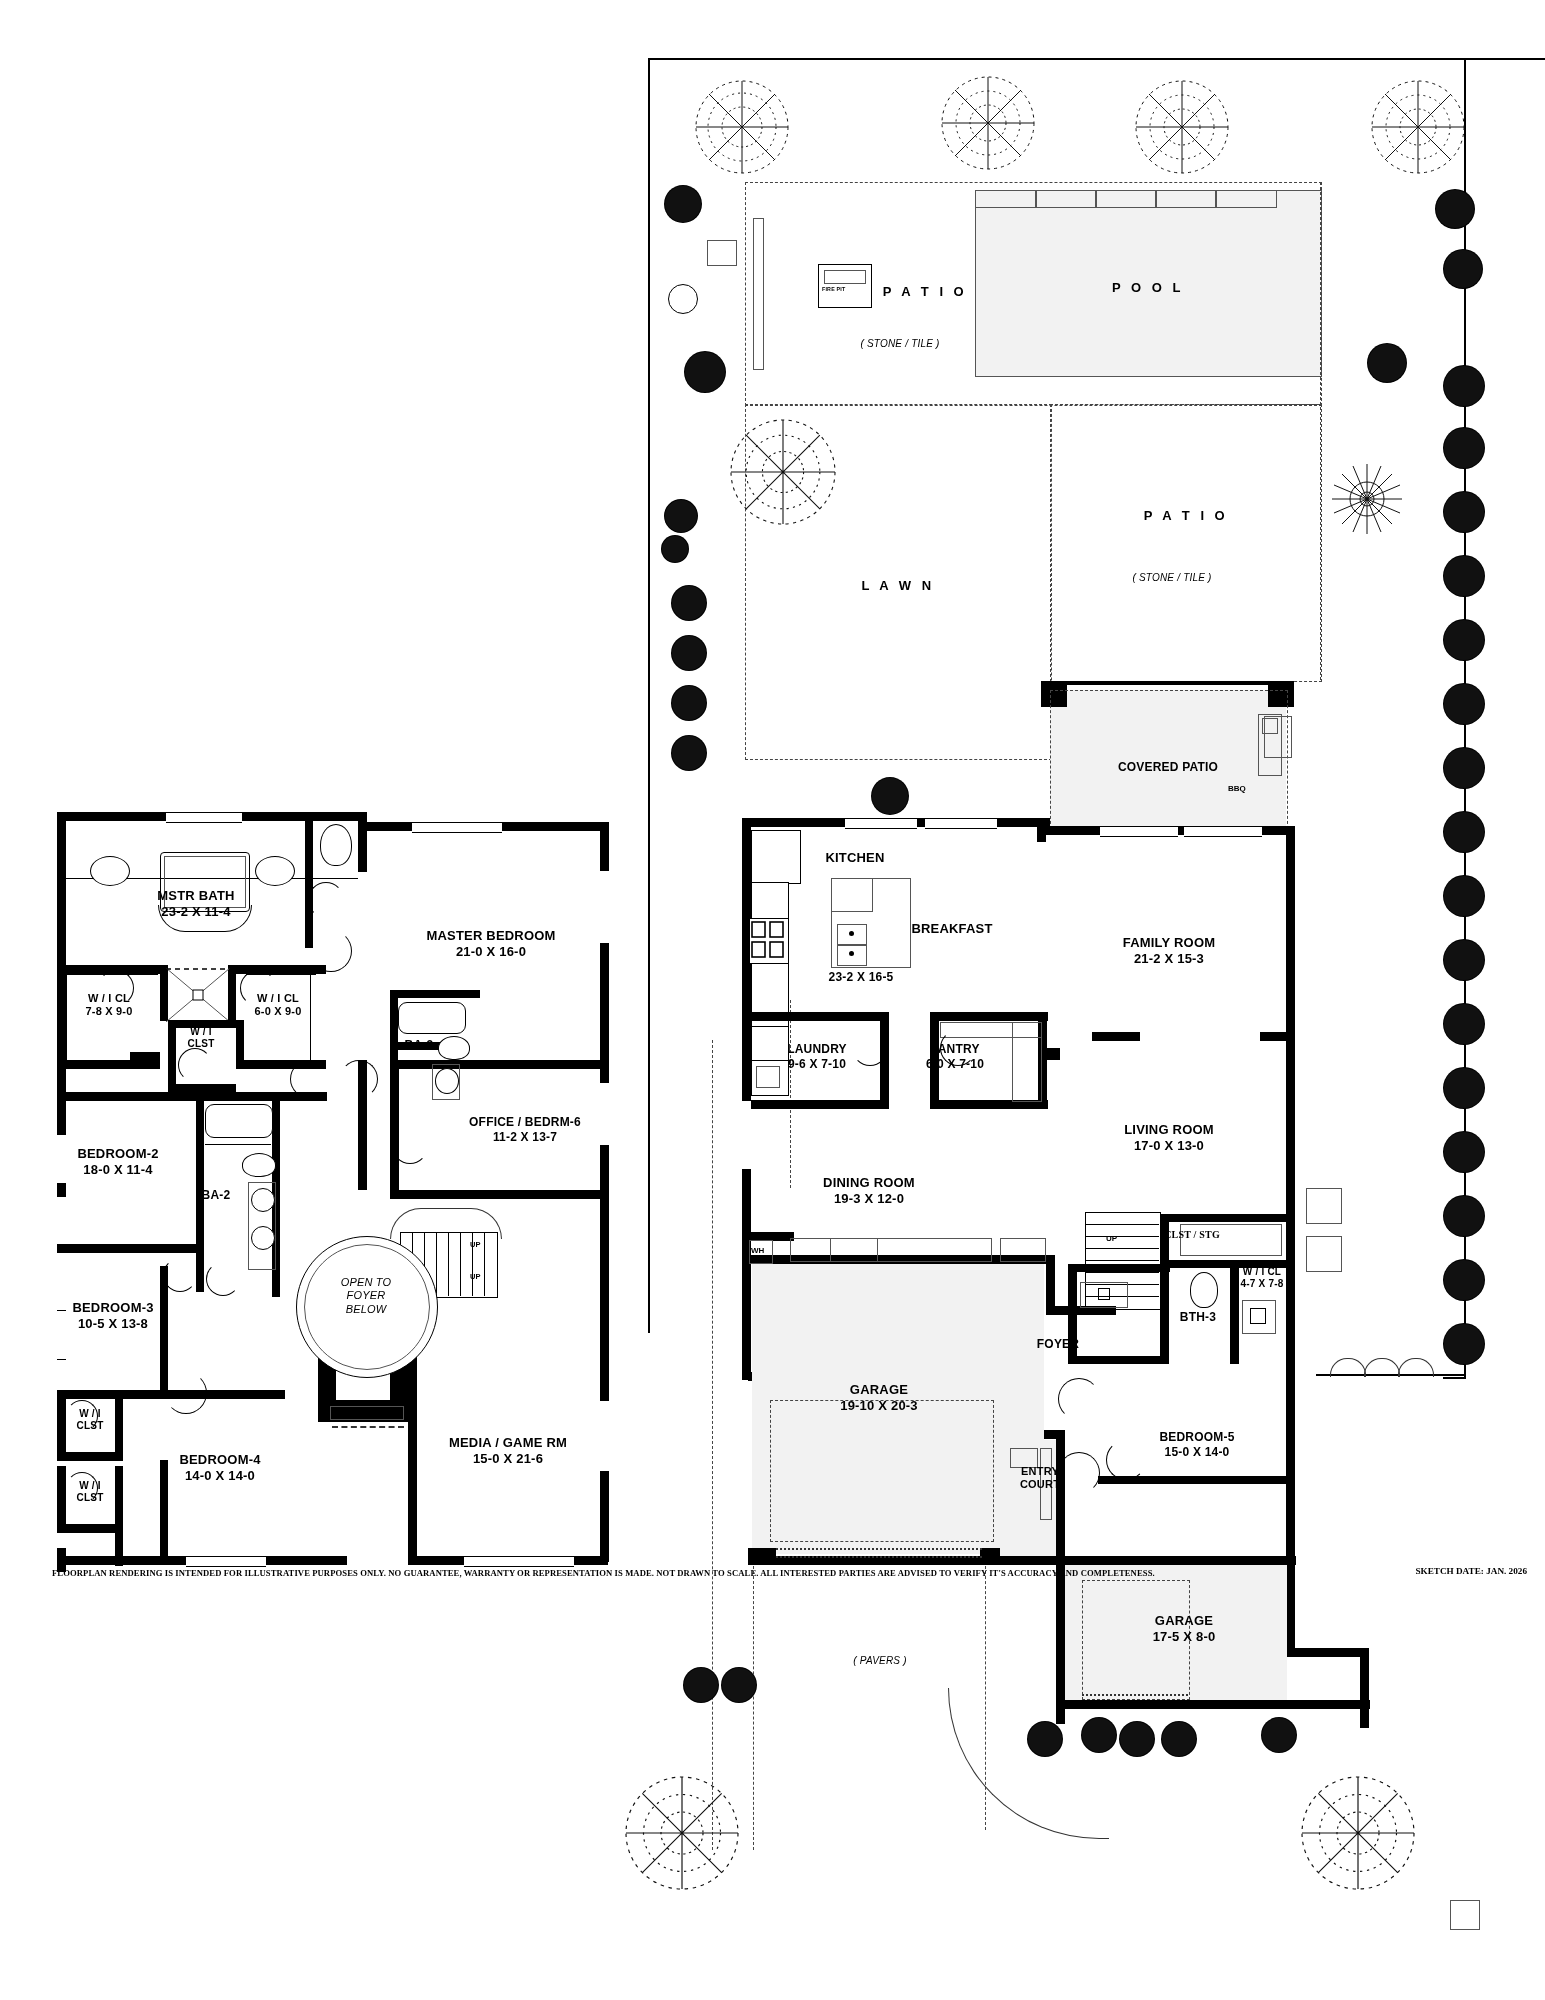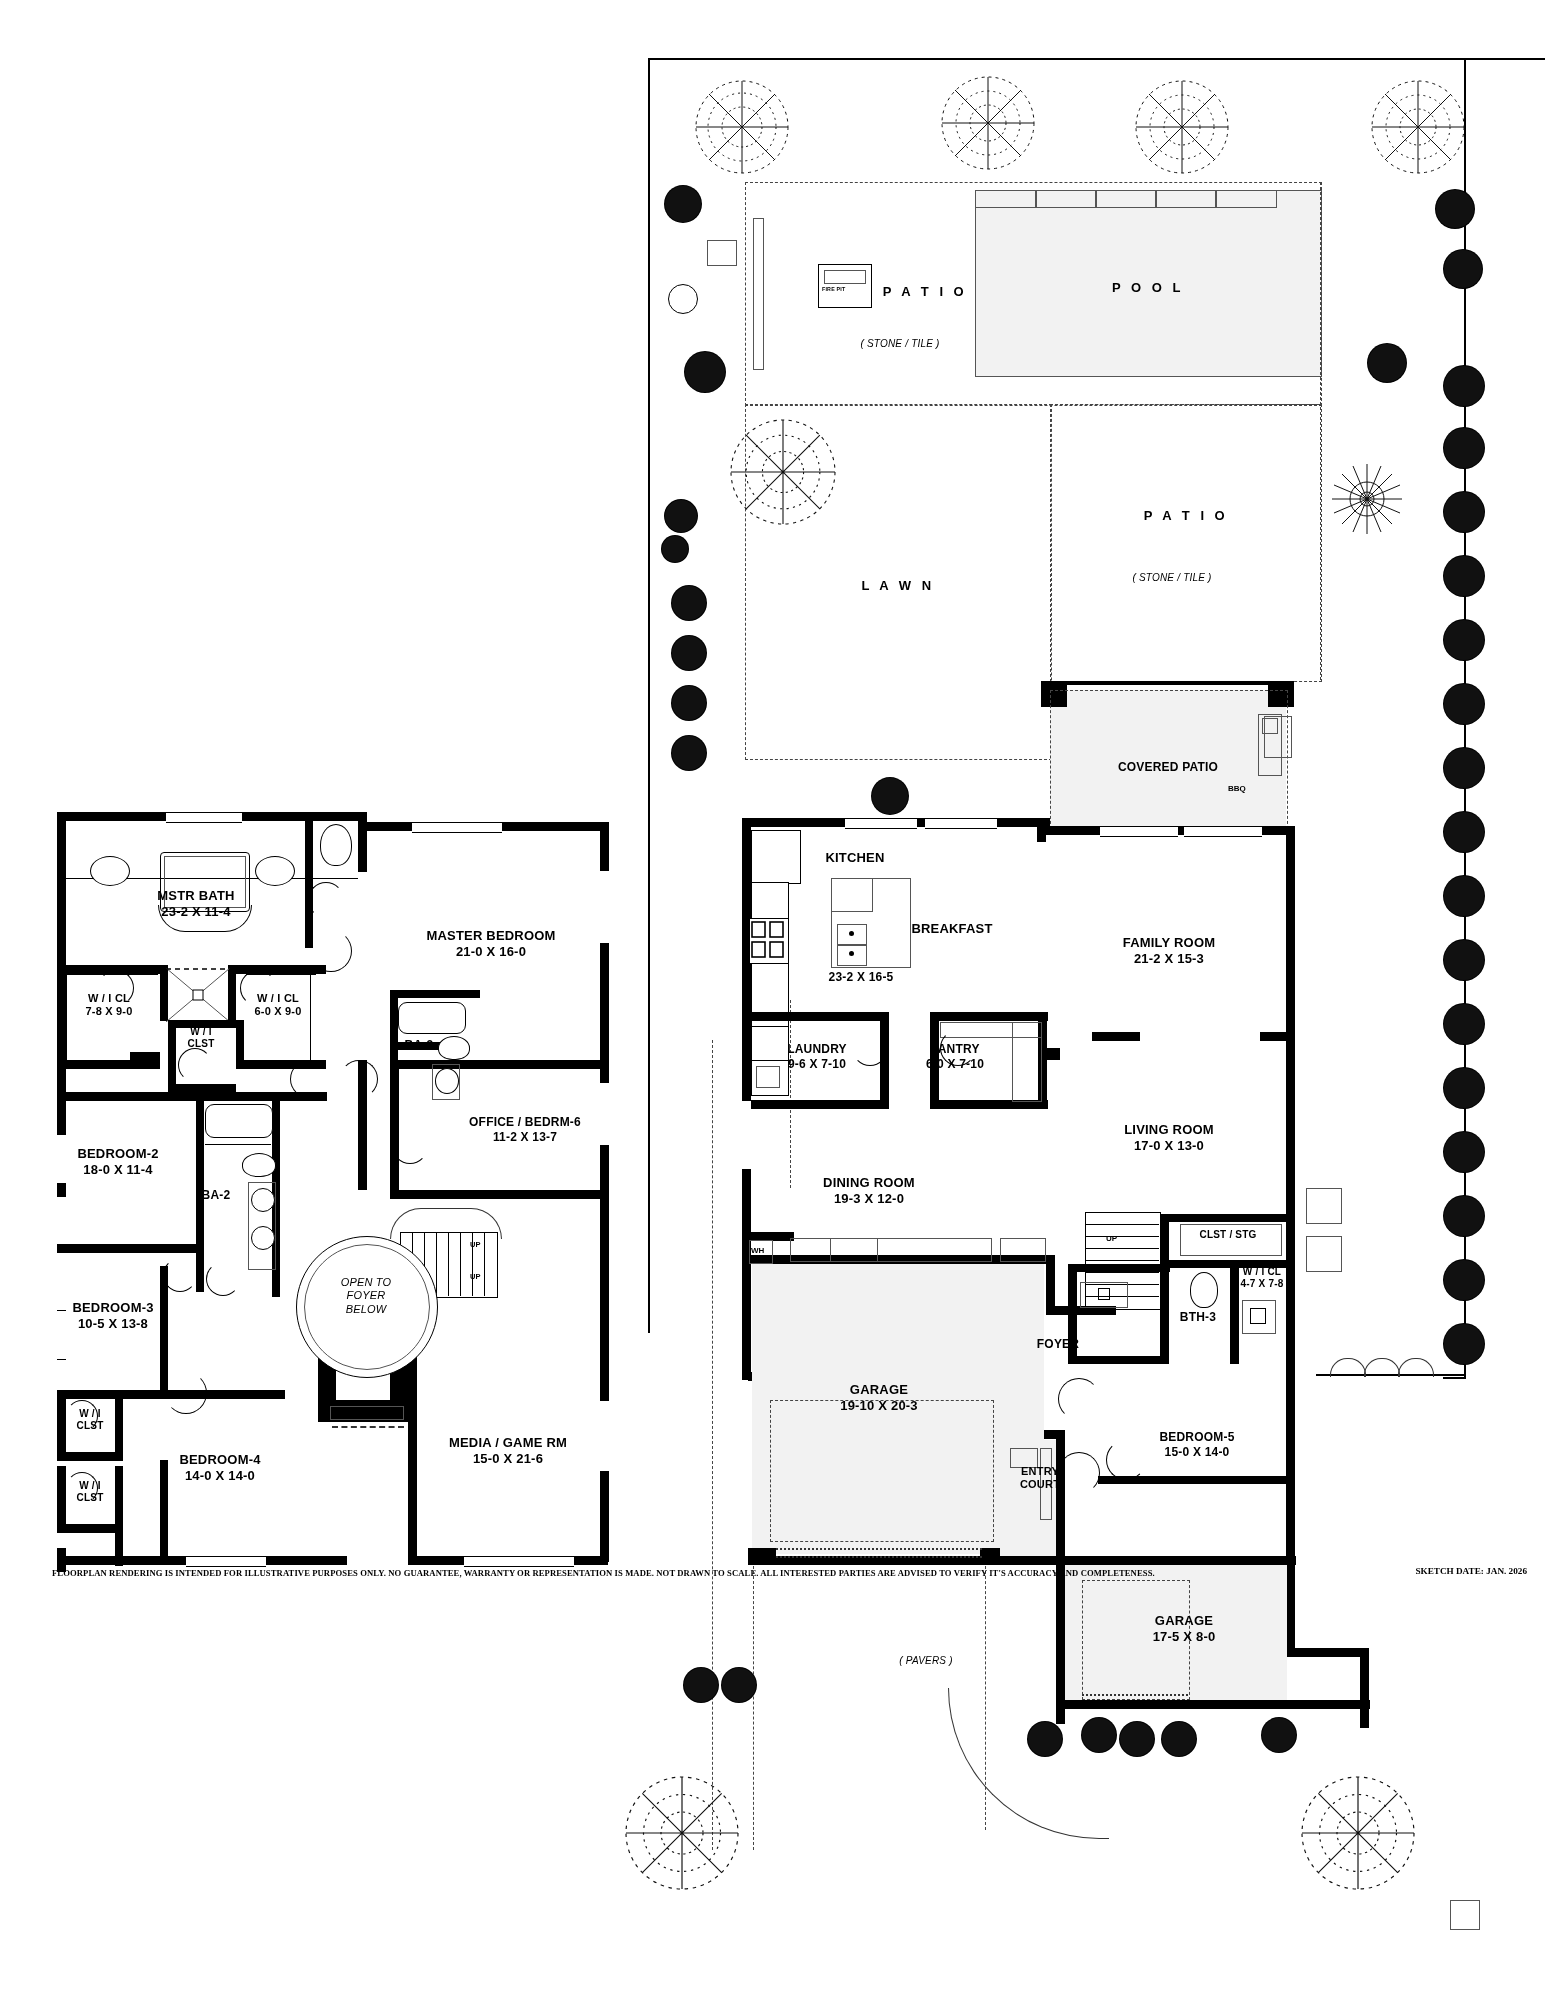--- a/index.html
+++ b/index.html
@@ -117,21 +117,21 @@
     <span class="n">COVERED PATIO</span>
   </div>
   <div style="position:absolute;left:1228px;top:784px;font-size:8px;font-weight:bold;"><span>BBQ</span></div>
 
   <div class="dashline-v" style="left:1320px;top:182px;height:498px;"></div>
   <div class="dashline-h" style="left:1050px;top:404px;width:270px;"></div>
 
   <div class="dashline-v" style="left:712px;top:1040px;height:810px;"></div>
   <div class="dashline-v" style="left:753px;top:1290px;height:560px;"></div>
   <div class="dashline-v" style="left:985px;top:1290px;height:540px;"></div>
-  <div class="lbl l10 ital" style="left:880px;top:1655px;margin-left:46px;">
+  <div class="lbl l10 ital" style="left:880px;top:1655px;">
     <span class="n">( PAVERS )</span>
   </div>
 
   <div style="position:absolute;left:948px;top:1688px;width:160px;height:150px;border:1.3px solid #333;
               border-radius:0 0 0 160px;border-top:none;border-right:none;"></div>
 
   <div class="thin" style="left:1316px;top:1374px;width:150px;height:2px;"></div>
   <div>
     <div style="position:absolute;left:1330px;top:1358px;width:34px;height:18px;border:1.2px solid #333;border-radius:17px 17px 0 0;border-bottom:none;"></div>
     <div style="position:absolute;left:1364px;top:1358px;width:34px;height:18px;border:1.2px solid #333;border-radius:17px 17px 0 0;border-bottom:none;"></div>
@@ -407,21 +407,21 @@
     <span class="n">PANTRY</span>
     <span class="d">6-0 X 7-10</span>
   </div>
   <div class="lbl l13" style="left:869px;top:1175px;">
     <span class="n">DINING ROOM</span>
     <span class="d">19-3  X  12-0</span>
   </div>
   <div class="lbl l12" style="left:1198px;top:1310px;">
     <span class="n">BTH-3</span>
   </div>
-  <div class="lbl l10" style="left:1228px;top:1229px;">
+  <div class="lbl l10" style="left:1192px;top:1229px;font-family:Liberation Serif, serif;">
     <span class="n">CLST / STG</span>
   </div>
   <div class="lbl l10" style="left:1262px;top:1266px;">
     <span class="n">W / I CL</span>
     <span class="d">4-7 X 7-8</span>
   </div>
   <div class="lbl l12" style="left:1058px;top:1337px;">
     <span class="n">FOYER</span>
   </div>
   <div class="lbl l13" style="left:879px;top:1382px;">

